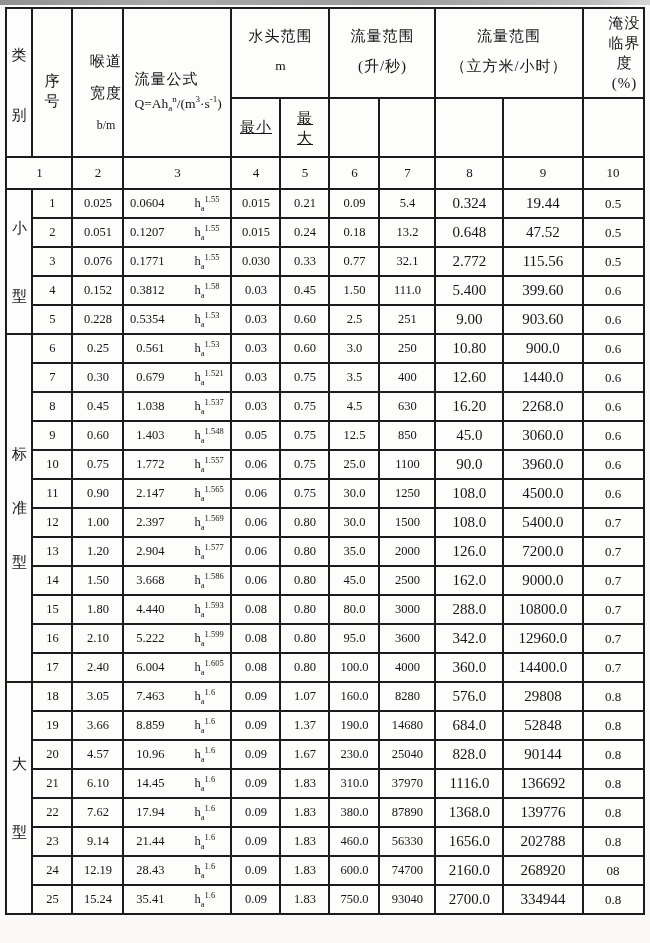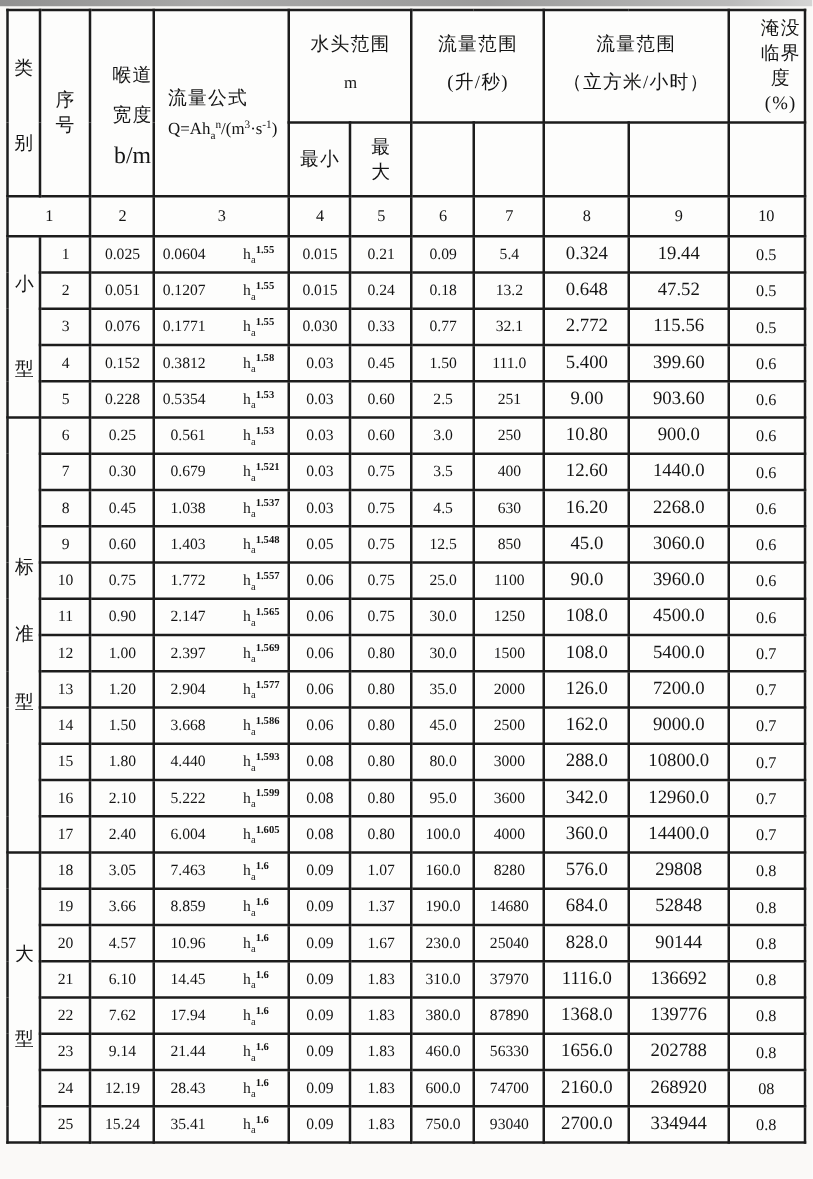--- a/index.html
+++ b/index.html
@@ -25,54 +25,54 @@
   th, td {
     border:2px solid #1c1c1c;
     font-weight:normal;
     text-align:center;
     vertical-align:middle;
     padding:0;
     overflow:hidden;
   }
   
   tr.hr1 { height:86px; }
-  tr.hr2 { height:59px; }
+  tr.hr2 { height:59px;text-decoration:underline; }
   tr.hr3 { height:32px; }
   tbody tr { height:29px; }
 
   .cn { font-size:15px; letter-spacing:1px; }
   .stack { display:flex; flex-direction:column; align-items:center; height:100%; }
   .stack > span { display:block; line-height:20px; }
 
   .cat-head-stack   { justify-content:center; gap:40px; padding-top:4px; }
   .seq-head-stack   { justify-content:space-between; padding:28px 0 12px; }
   .throat-stack     { justify-content:flex-start; padding-top:20px; gap:12px;padding-left:16px; }
   .formula-head-stack{ justify-content:flex-start; align-items:flex-start; padding:22px 0 0 10px; text-align:left; }
   .two-line-stack   { justify-content:space-between; gap:10px; padding-bottom:4px; }
   .sub-head-stack   { justify-content:center; padding:4px 0;margin-left:23px; }
   .max-stack        { justify-content:space-evenly; padding:3px 0; }
 
   .feq { font-size:13.5px; letter-spacing:0; }
   .feq sup { font-size:9px; }
   .feq sub { font-size:9px; }
-  .bm { font-size:19px; letter-spacing:0; }
+  .bm { font-size:12px; letter-spacing:0; }
   .unit-m { font-size:13.5px; letter-spacing:0; }
 
   .num-row td { font-size:13px; }
 
   tbody td { font-size:12.5px; }
   td.c-big { font-size:15px; }
   td.c-mid { font-size:13px; }
 
   td.formula-cell { font-size:12.5px; }
   .fwrap { display:flex; justify-content:center; align-items:baseline; gap:30px; }
   .fwrap .coef { min-width:42px; text-align:right; }
   .fwrap .ha   { min-width:38px; text-align:left; }
   .fwrap sub { font-size:8.5px; }
-  .fwrap sup { font-size:8.5px;font-weight:bold; }
+  .fwrap sup { font-size:8.5px; }
 
   td.cat-cell { font-size:15px; }
   td.cat-cell .stack { justify-content:center; align-items:center; }
 </style>
 </head>
 <body>
 
 <div class="scan-edge"></div>
 
 <table>

